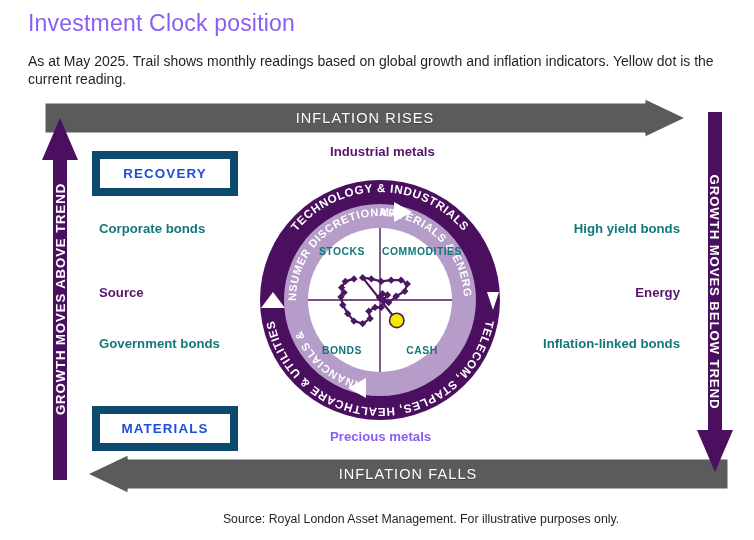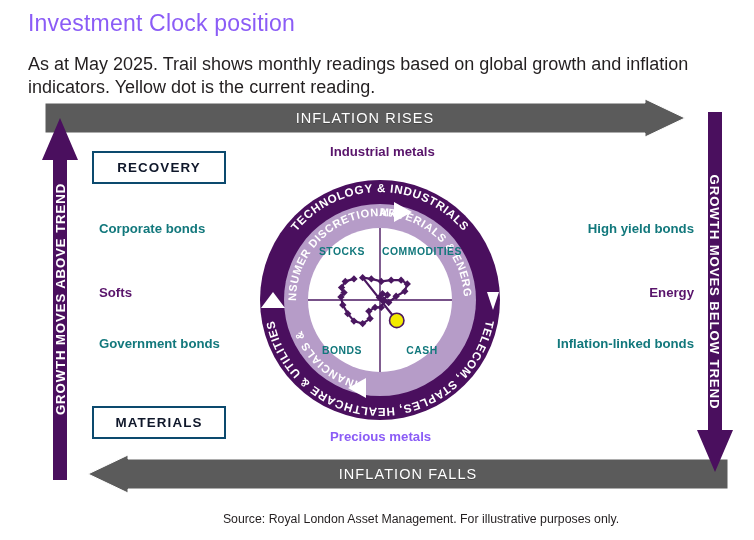--- a/index.html
+++ b/index.html
@@ -10,21 +10,21 @@
   }
   .page{position:relative;width:754px;height:540px;}
 
   
   .title{
     position:absolute;left:28px;top:10px;
     font-size:23px;color:#8b5cf6;font-weight:400;letter-spacing:.2px;
   }
   .subtitle{
     position:absolute;left:28px;top:53px;width:712px;
-    font-size:18px;color:#231f20;line-height:1.25;
+    font-size:14px;color:#231f20;line-height:1.25;
   }
   .source{
     position:absolute;left:0;top:512px;width:754px;text-align:center;
     font-size:12.3px;color:#231f20;margin-left:44px;
   }
 
   
   .harrow{position:absolute;height:38px;}
   .harrow .shaftbox{position:absolute;inset:0;}
   .harrow svg{display:block;width:100%;height:100%;}
@@ -46,37 +46,37 @@
     color:#ffffff;font-weight:bold;font-size:13.2px;letter-spacing:.9px;
     white-space:nowrap;
   }
   #arrow-left{left:42px;top:118px;height:362px;}
   #arrow-left .lbl{transform:rotate(-90deg);}
   #arrow-right{left:697px;top:112px;height:360px;}
   #arrow-right .lbl{transform:rotate(90deg);}
 
   
   .qbox{
-    position:absolute;border:2px solid #0c4a6e;background:#ffffff;
+    position:absolute;border:8px solid #0c4a6e;background:#ffffff;
     display:flex;align-items:center;justify-content:center;
-    color:#0f172a;font-weight:bold;font-size:13.4px;letter-spacing:1.1px;
+    color:#1d4ed8;font-weight:bold;font-size:13.4px;letter-spacing:1.1px;
     height:29px;
   }
   #box-recovery   {left:92px; top:151px; width:130px;}
   #box-overheat   {left:545px;top:151px; width:137px;}
   #box-reflation  {left:92px; top:406px; width:130px;}
   #box-stagflation{left:538px;top:406px; width:144px;}
 
   
   .asset{
     position:absolute;font-weight:bold;font-size:13.2px;line-height:1.28;
   }
   .asset.teal{color:#12787c;}
   .asset.plum{color:#59146b;}
-  .asset.rt{text-align:right;margin-left:14px;}
+  .asset.rt{text-align:right;}
   #a-corporate{left:99px;top:221px;}
   #a-softs    {left:99px;top:285px;}
   #a-govt     {left:99px;top:336px;}
   #a-highyield{left:540px;top:221px;width:140px;}
   #a-energy   {left:540px;top:285px;width:140px;}
   #a-inflink  {left:520px;top:336px;width:160px;}
 
   #a-industrial{position:absolute;left:330px;top:144px;font-weight:bold;font-size:13.2px;color:#59146b;}
   #a-precious  {position:absolute;left:330px;top:429px;font-weight:bold;font-size:13.2px;color:#8b5cf6;}
 
@@ -130,21 +130,21 @@
     <svg viewBox="0 0 36 360" preserveAspectRatio="none">
       <polygon points="11,0 25,0 25,318 36,318 18,360 0,318 11,318" fill="#4a0f5e"></polygon>
     </svg>
     <div class="lbl">GROWTH MOVES BELOW TREND</div>
   </div>
 
   <div class="qbox" id="box-recovery">RECOVERY</div>
   <div class="qbox" id="box-reflation">MATERIALS</div>
 
   <div class="asset teal" id="a-corporate">Corporate bonds</div>
-  <div class="asset plum" id="a-softs">Softs</div>
+  <div class="asset plum" id="a-softs">Source</div>
   <div class="asset teal" id="a-govt">Government bonds</div>
 
   <div class="asset teal rt" id="a-highyield">High yield bonds</div>
   <div class="asset plum rt" id="a-energy">Energy</div>
   <div class="asset teal rt" id="a-inflink">Inflation-linked bonds</div>
 
   <div id="a-industrial">Industrial metals</div>
   <div id="a-precious">Precious metals</div>
 
   <div id="clock">

